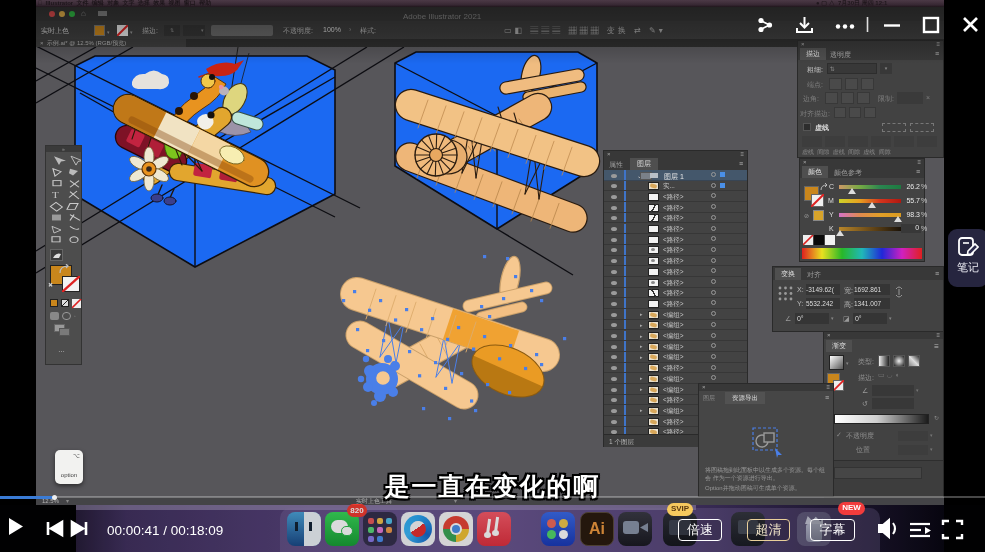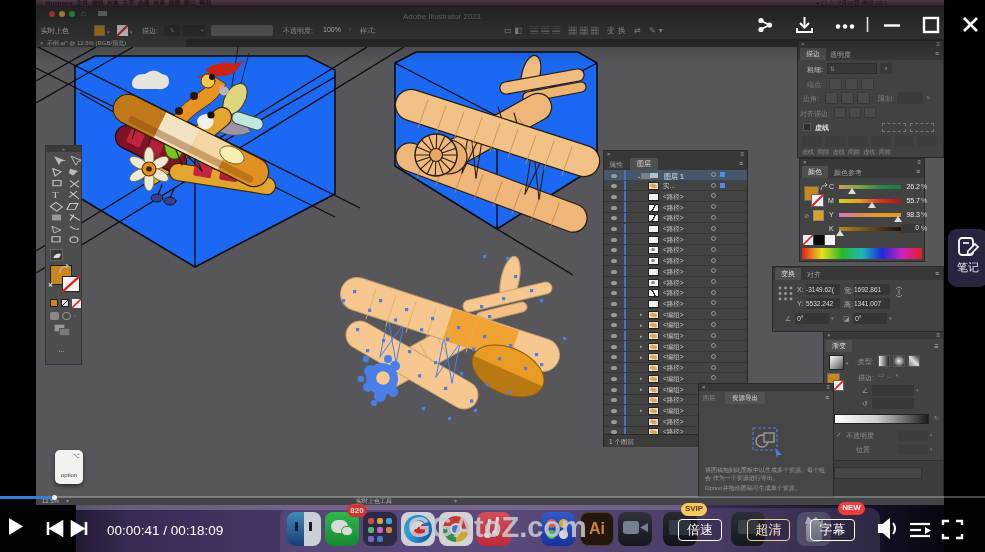--- a/index.html
+++ b/index.html
@@ -913,21 +913,21 @@
   </svg>
   <div class="note-btn">
     <svg class="abs" style="left:9px;top:7px;" width="22" height="22" viewBox="0 0 22 22">
       <rect x="2" y="2" width="14" height="17" rx="3" fill="none" stroke="#fff" stroke-width="1.8"></rect>
       <line x1="6" y1="7" x2="12" y2="7" stroke="#fff" stroke-width="1.6"></line>
       <path d="M11,15 l7,-7 3,3 -7,7 -3.6,0.6z" fill="#2c2b4e" stroke="#fff" stroke-width="1.6"></path>
     </svg>
     <div class="abs" style="left:0;top:31px;width:40px;text-align:center;color:#e8e8f0;font-size:11px;">笔记</div>
   </div>
   <div class="abs" style="left:0;top:505px;width:985px;height:47px;background:rgba(8,6,12,0.15);z-index:43;"></div>
-  <div class="watermark">GGAtoZ.com</div>
+  <div class="subtitle">是一直在变化的啊</div>
   <div class="blackL"></div>
   <div class="progress">
     <div style="position:absolute;left:0;top:0;width:985px;height:2px;background:rgba(255,255,255,0.28);"></div>
     <div style="position:absolute;left:0;top:0;width:55px;height:3px;background:#3a7bd5;"></div>
     <div style="position:absolute;left:52px;top:-1px;width:5px;height:5px;border-radius:50%;background:#eee;"></div>
   </div>
   <svg class="abs" style="left:0;top:512px;z-index:46;" width="985" height="36" viewBox="0 0 985 36" fill="#fff">
     <path d="M9,6 L23,14.5 L9,23 z"></path>
     <path d="M48,10 v13 M51,16.5 L62,10 v13 z" stroke="#fff" stroke-width="2.6"></path>
     <path d="M86,10 v13 M83,16.5 L72,10 v13 z" stroke="#fff" stroke-width="2.6"></path>
@@ -945,16 +945,16 @@
       <path d="M943,13 v-4 h6"></path>
         <path d="M956,9 h6 v4"></path>
       <path d="M962,22 v4 h-6"></path>
         <path d="M949,26 h-6 v-4"></path>
     </g>
   </svg>
   <div class="ptime">00:00:41 / 00:18:09</div>
   <div class="pbtn" style="left:678px;width:44px;">倍速</div>
   <div class="pbtn" style="left:747px;width:43px;border-color:#e8cf9a;color:#f5e8cc;">超清</div>
   <div class="pbtn" style="left:810px;width:45px;">字幕</div>
-  <div class="badge" style="left:681px;top:503px;width:26px;background:#f5c95e;color:#5a3a10;">SVIP</div>
+  <div class="badge" style="left:667px;top:503px;width:26px;background:#f5c95e;color:#5a3a10;">SVIP</div>
   <div class="badge" style="left:838px;top:502px;width:27px;background:#f23c3c;color:#fff;">NEW</div>
 
 </div>
 
 </body></html>

